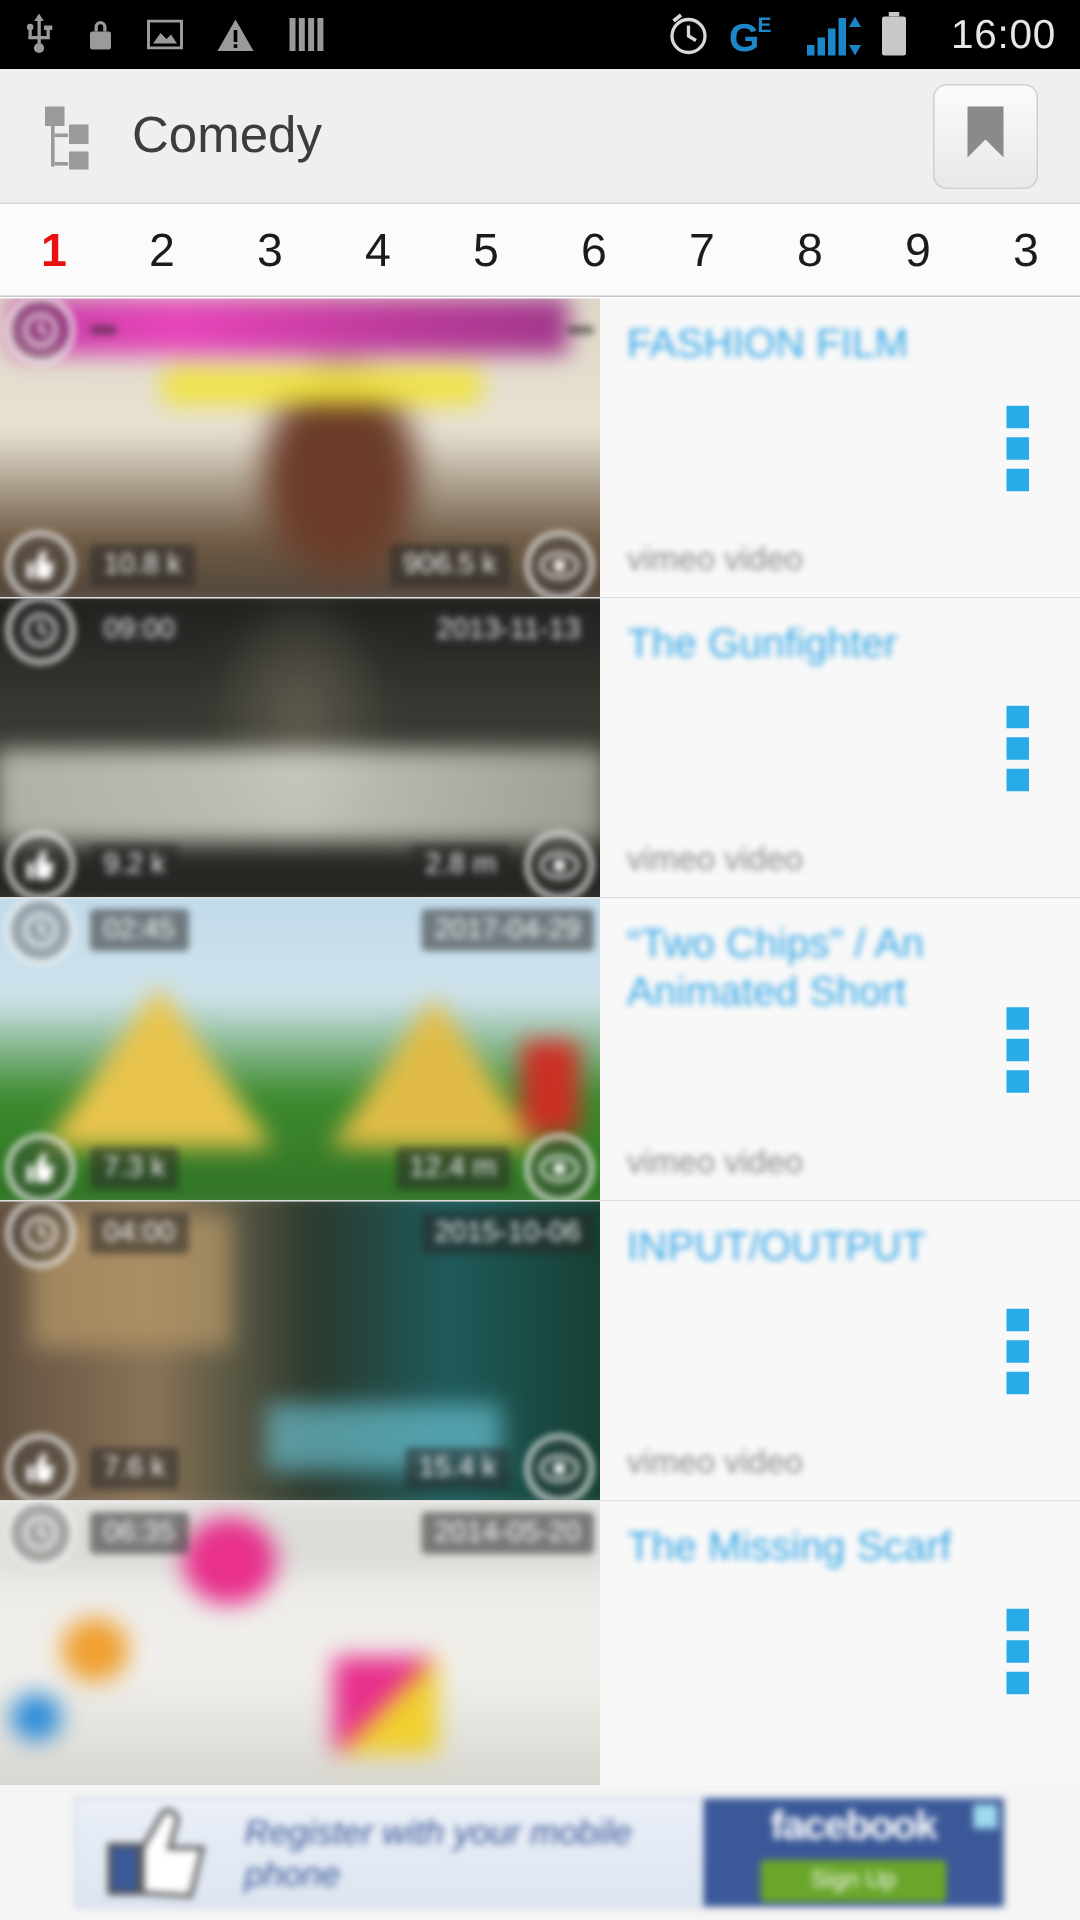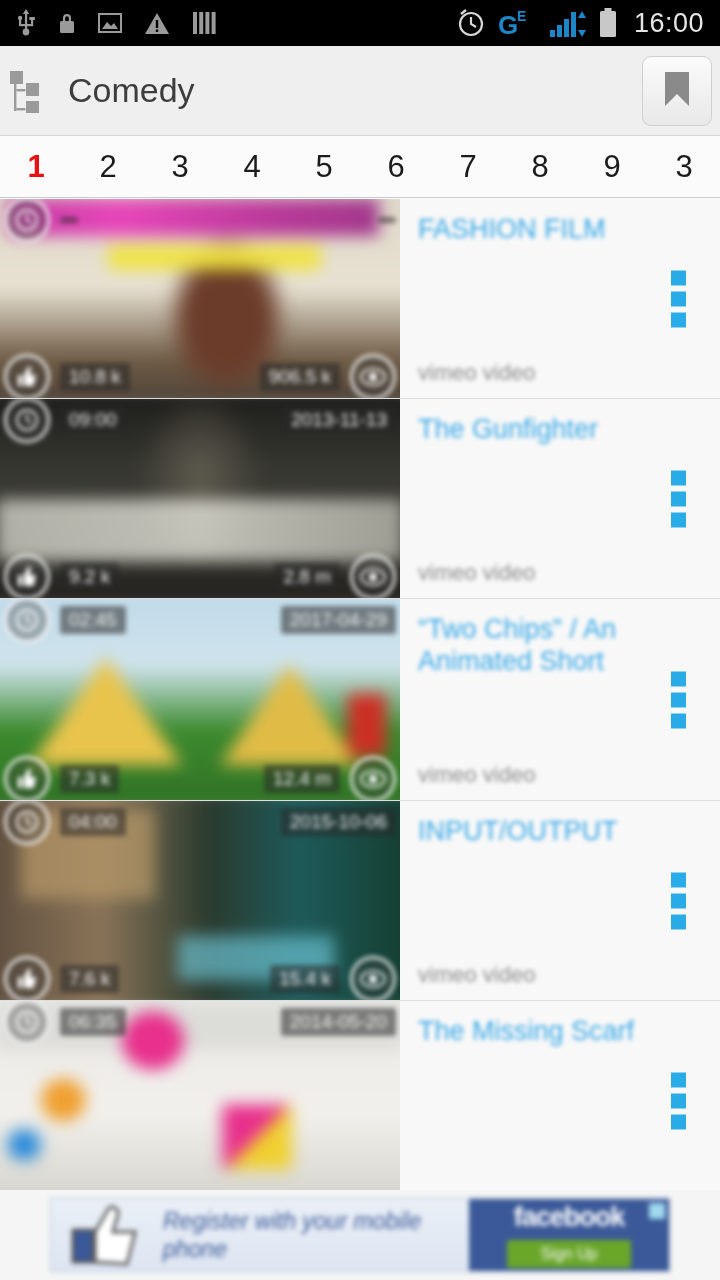--- a/index.html
+++ b/index.html
@@ -11,28 +11,28 @@
   }
   #app { position: relative; width: 720px; height: 1280px; }
 
   
   .statusbar {
     height: 46px; background: #000; display: flex;
     align-items: center; padding: 0 16px; color: #c8c8c8;
   }
   .sb-left { display: flex; align-items: center; gap: 22px; }
   .sb-right { margin-left: auto; display: flex; align-items: center; gap: 12px; }
-  .sb-time { font-size: 27px; color: #e6e6e6; letter-spacing: .5px; margin-left: 4px; }
+  .sb-time { font-size: 27px; color: #e6e6e6; letter-spacing: .5px; margin-left: 16px; }
   .sb-icon { display:flex; align-items:center; justify-content:center; }
 
   
   .actionbar {
     height: 90px; background: #efefef;
     border-bottom: 1px solid #d6d6d6;
-    display: flex; align-items: center; padding: 0 8px;
+    display: flex; align-items: center; padding: 0 28px;
     position: relative;
     text-align: center;
   }
   .app-icon { width: 42px; height: 44px; margin-right: 18px; flex: none; }
   .app-title { font-size: 34px; color: #3d3d3d; font-weight: 400; }
   .bookmark-btn {
     margin-left: auto; width: 70px; height: 70px;
     background: linear-gradient(#fbfbfb,#e8e8e8);
     border: 1px solid #cfcfcf; border-radius: 9px;
     display: flex; align-items: center; justify-content: center;

